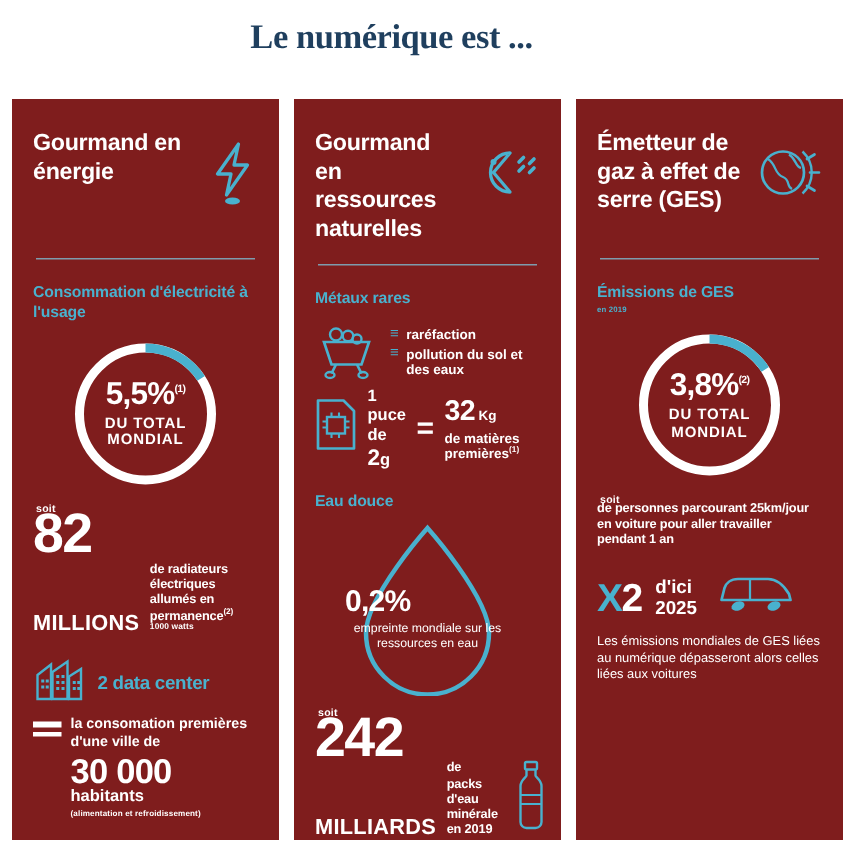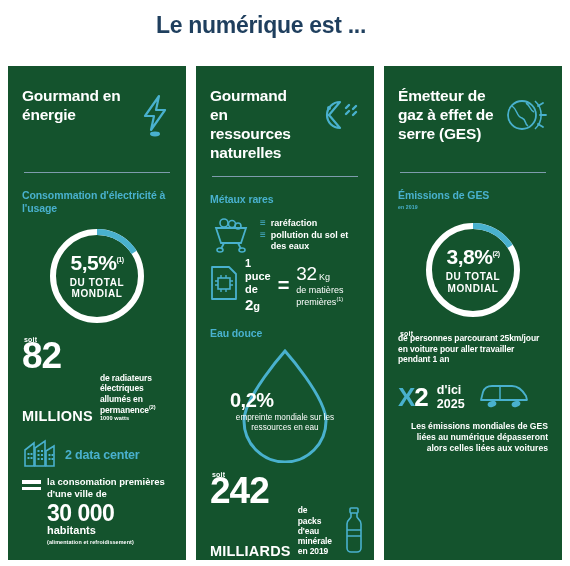--- a/index.html
+++ b/index.html
@@ -3,25 +3,25 @@
 <meta charset="utf-8">
 <style>
   html,body{margin:0;padding:0;}
   body{
     width:570px;height:566px;background:#ffffff;
     font-family:"Liberation Sans","DejaVu Sans",sans-serif;
     overflow:hidden;position:relative;
   }
   .page-title{
     position:absolute;top:12px;left:0;width:522px;text-align:center;
-    font-size:23px;font-weight:bold;color:#1f3f5e;letter-spacing:-.3px;
+    font-size:23px;font-weight:bold;color:#1f3f5e;letter-spacing:-.3px;font-family:Liberation Serif, serif;
   }
   .cols{position:absolute;top:66px;left:8px;width:554px;height:494px;display:flex;gap:10px;}
   .panel{
-    background:#14532d;flex:1;position:relative;box-sizing:border-box;
+    background:#7f1d1d;flex:1;position:relative;box-sizing:border-box;
     padding:20px 14px 0 14px;color:#ffffff;overflow:hidden;
   }
   .panel-head{display:flex;align-items:flex-start;justify-content:space-between;gap:4px;min-height:72px;}
   .panel-title{font-size:15.5px;font-weight:bold;line-height:1.23;letter-spacing:-.2px;}
   .head-icon{flex:0 0 auto;margin-top:8px;}
   .divider{height:1px;background:#7e9cad;margin:14px 2px 16px 2px;}
   .sect-label{color:#49b1ce;font-weight:bold;font-size:10.5px;line-height:1.28;letter-spacing:-.1px;}
   .sect-sub{color:#49b1ce;font-size:5.2px;font-weight:bold;margin-top:2px;letter-spacing:.1px;}
 
   
@@ -50,21 +50,21 @@
   .eqrow{display:flex;gap:8px;align-items:center;margin-top:6px;}
   .eqlist{display:flex;flex-direction:column;gap:2px;}
   .eqitem{display:flex;gap:5px;align-items:flex-start;font-size:9px;font-weight:bold;line-height:1.18;}
   .eqsign{color:#49b1ce;font-weight:bold;font-size:10px;line-height:1;}
 
   
   .chiprow{display:flex;align-items:center;gap:7px;}
   .chiptxt{font-size:11px;font-weight:bold;line-height:1.18;}
   .chiptxt .num{font-size:15px;}
   .eqbig{font-size:20px;font-weight:bold;color:#ffffff;line-height:1;}
-  .chipright{font-size:9px;font-weight:normal;line-height:1.18;}
+  .chipright{font-size:9px;font-weight:bold;line-height:1.18;}
   .chipright .kg{font-size:19px;letter-spacing:-.5px;}
   .chipright sup{font-size:5.5px;vertical-align:super;}
 
   
   .drop-wrap{display:flex;justify-content:center;margin-top:4px;position:relative;}
   .drop{position:relative;width:110px;height:118px;}
   .drop-txt{position:absolute;inset:0;display:flex;flex-direction:column;align-items:flex-start;justify-content:center;padding-top:16px;text-align:center;box-sizing:border-box;}
   .drop-big{font-size:20px;font-weight:bold;line-height:1;letter-spacing:-.5px;}
   .drop-small{font-size:8.2px;font-weight:normal;line-height:1.25;margin-top:3px;}
 
@@ -77,21 +77,21 @@
   .dc-text{font-size:9.5px;font-weight:bold;line-height:1.2;}
   .dc-num{font-size:23px;font-weight:bold;line-height:1.05;letter-spacing:-.5px;margin-top:2px;}
   .dc-hab{font-size:11px;font-weight:bold;line-height:1;}
   .dc-note{font-size:5.4px;font-weight:bold;margin-top:3px;letter-spacing:.1px;}
 
   
   .x2row{display:flex;align-items:center;gap:9px;margin-top:14px;}
   .x2{font-size:26px;font-weight:bold;letter-spacing:-1px;line-height:1;}
   .x2 .x{color:#49b1ce;}
   .x2-date{font-size:12.5px;font-weight:bold;line-height:1.12;}
-  .x2-note{font-size:8.6px;font-weight:bold;line-height:1.3;margin-top:7px;text-align:right;}
+  .x2-note{font-size:8.6px;font-weight:normal;line-height:1.3;margin-top:7px;}
 
   .bottle{margin-left:4px;}
 </style>
 </head>
 <body>
 
 <div class="page-title">Le numérique est ...</div>
 
 <div class="cols">
 

